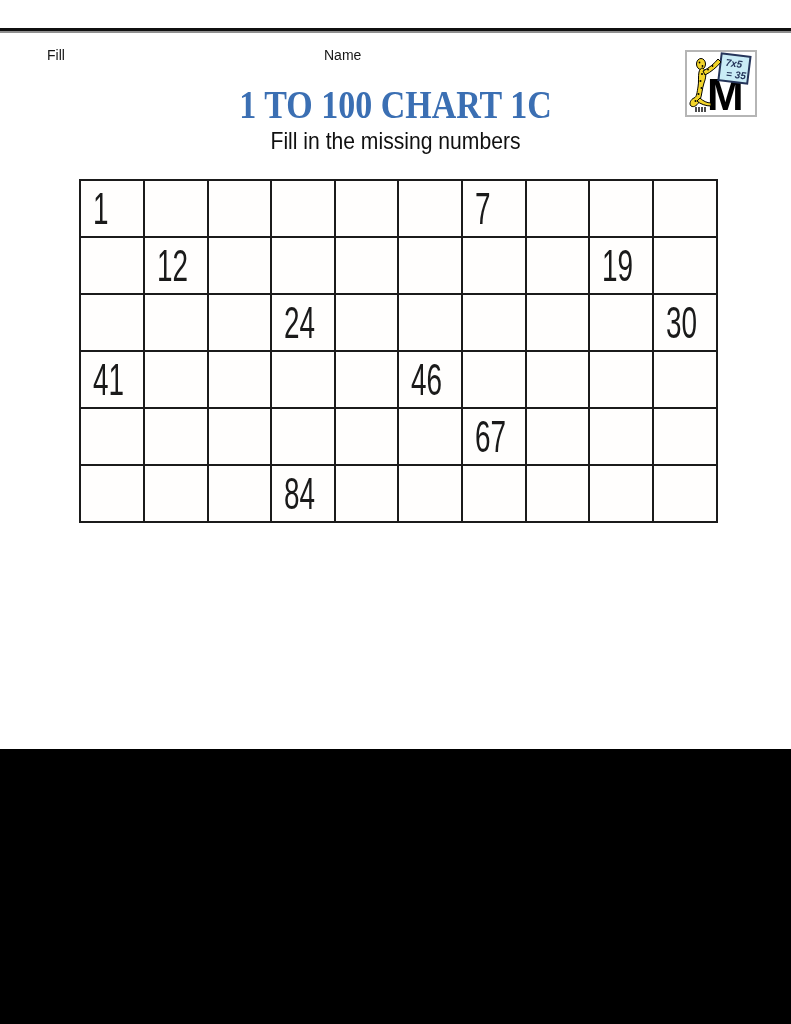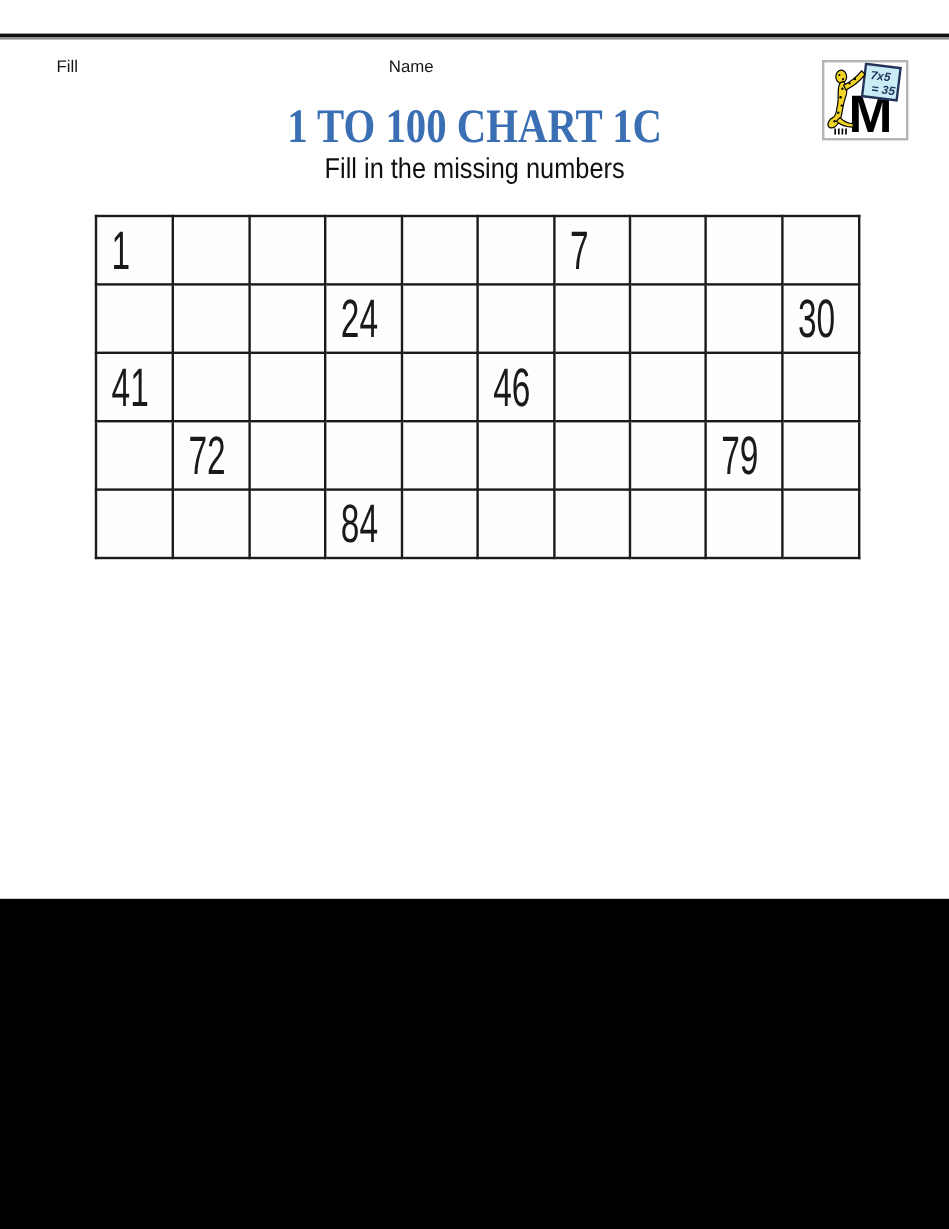--- a/index.html
+++ b/index.html
@@ -106,20 +106,32 @@
           <td><span class="num"></span></td>
           <td><span class="num"></span></td>
           <td><span class="num"></span></td>
           <td><span class="num">7</span></td>
           <td><span class="num"></span></td>
           <td><span class="num"></span></td>
           <td><span class="num"></span></td>
         </tr>
         <tr>
           <td><span class="num"></span></td>
+          <td><span class="num">12</span></td>
+          <td><span class="num"></span></td>
+          <td><span class="num"></span></td>
+          <td><span class="num"></span></td>
+          <td><span class="num"></span></td>
+          <td><span class="num"></span></td>
+          <td><span class="num"></span></td>
+          <td><span class="num">19</span></td>
+          <td><span class="num"></span></td>
+        </tr>
+        <tr>
+          <td><span class="num"></span></td>
           <td><span class="num"></span></td>
           <td><span class="num"></span></td>
           <td><span class="num">24</span></td>
           <td><span class="num"></span></td>
           <td><span class="num"></span></td>
           <td><span class="num"></span></td>
           <td><span class="num"></span></td>
           <td><span class="num"></span></td>
           <td><span class="num">30</span></td>
         </tr>
@@ -130,28 +142,28 @@
           <td><span class="num"></span></td>
           <td><span class="num"></span></td>
           <td><span class="num">46</span></td>
           <td><span class="num"></span></td>
           <td><span class="num"></span></td>
           <td><span class="num"></span></td>
           <td><span class="num"></span></td>
         </tr>
         <tr>
           <td><span class="num"></span></td>
-          <td><span class="num">72</span></td>
           <td><span class="num"></span></td>
           <td><span class="num"></span></td>
           <td><span class="num"></span></td>
           <td><span class="num"></span></td>
           <td><span class="num"></span></td>
+          <td><span class="num">67</span></td>
           <td><span class="num"></span></td>
-          <td><span class="num">79</span></td>
+          <td><span class="num"></span></td>
           <td><span class="num"></span></td>
         </tr>
         <tr>
           <td><span class="num"></span></td>
           <td><span class="num"></span></td>
           <td><span class="num"></span></td>
           <td><span class="num">84</span></td>
           <td><span class="num"></span></td>
           <td><span class="num"></span></td>
           <td><span class="num"></span></td>

